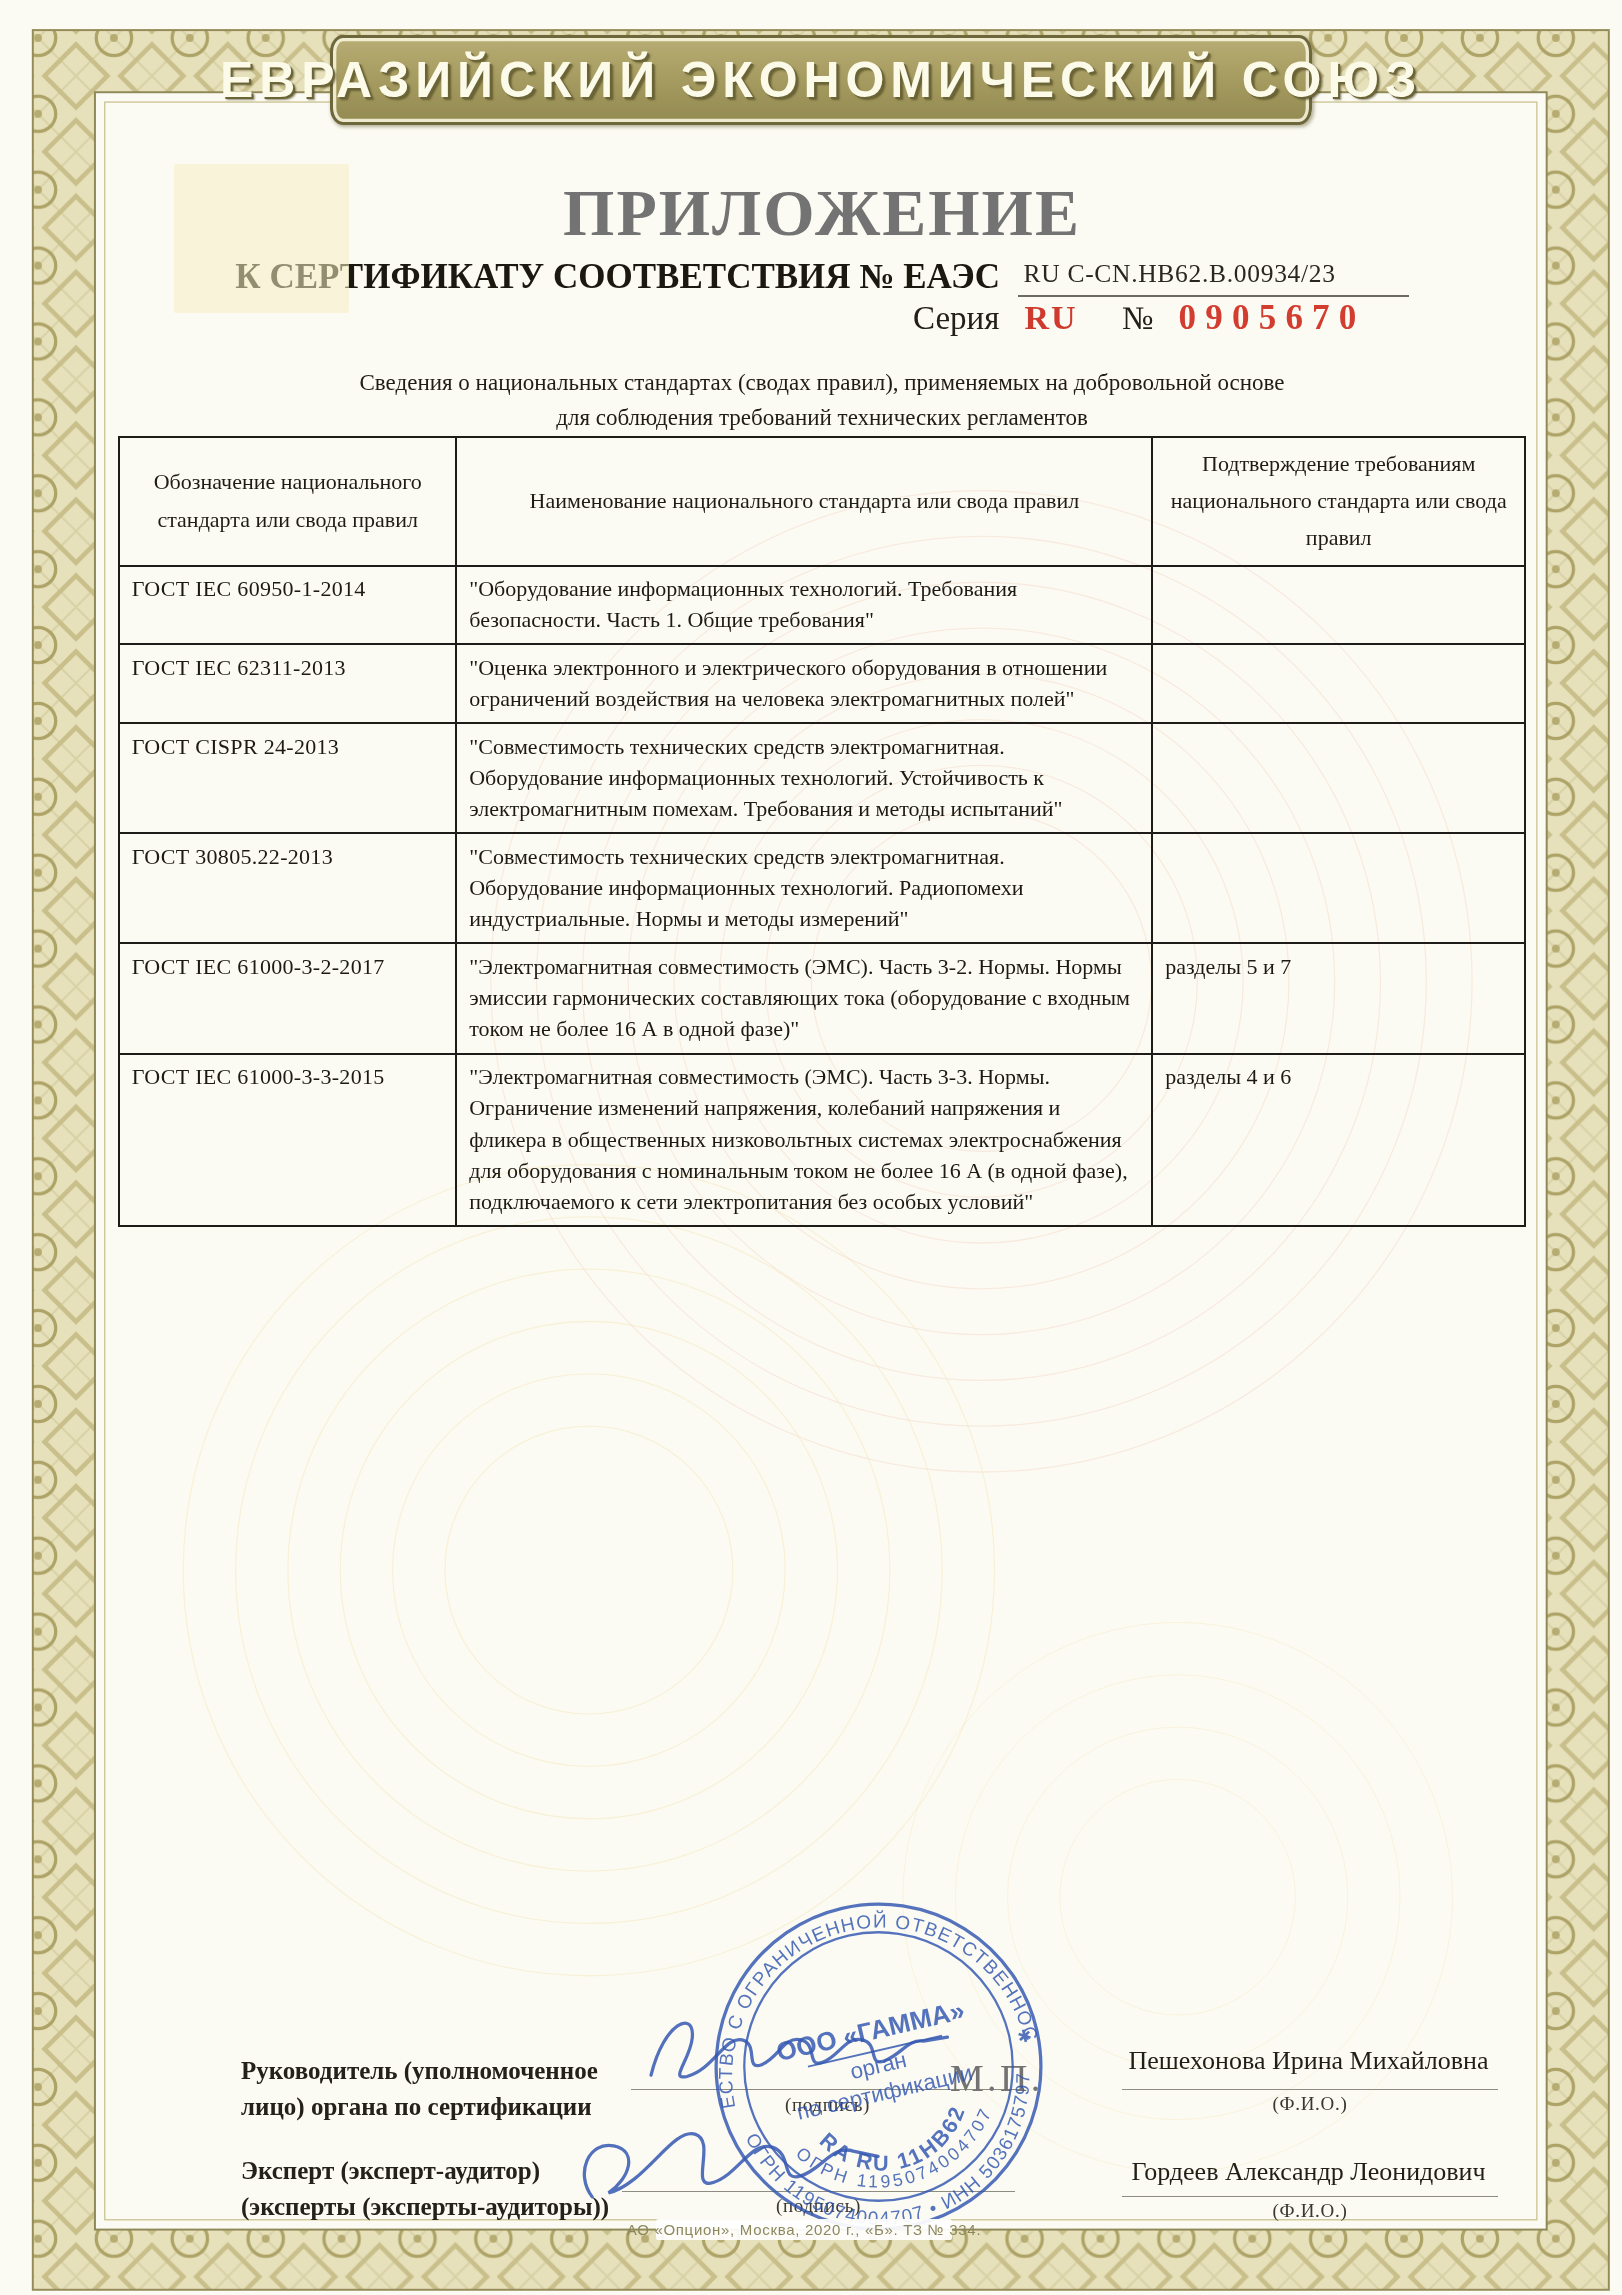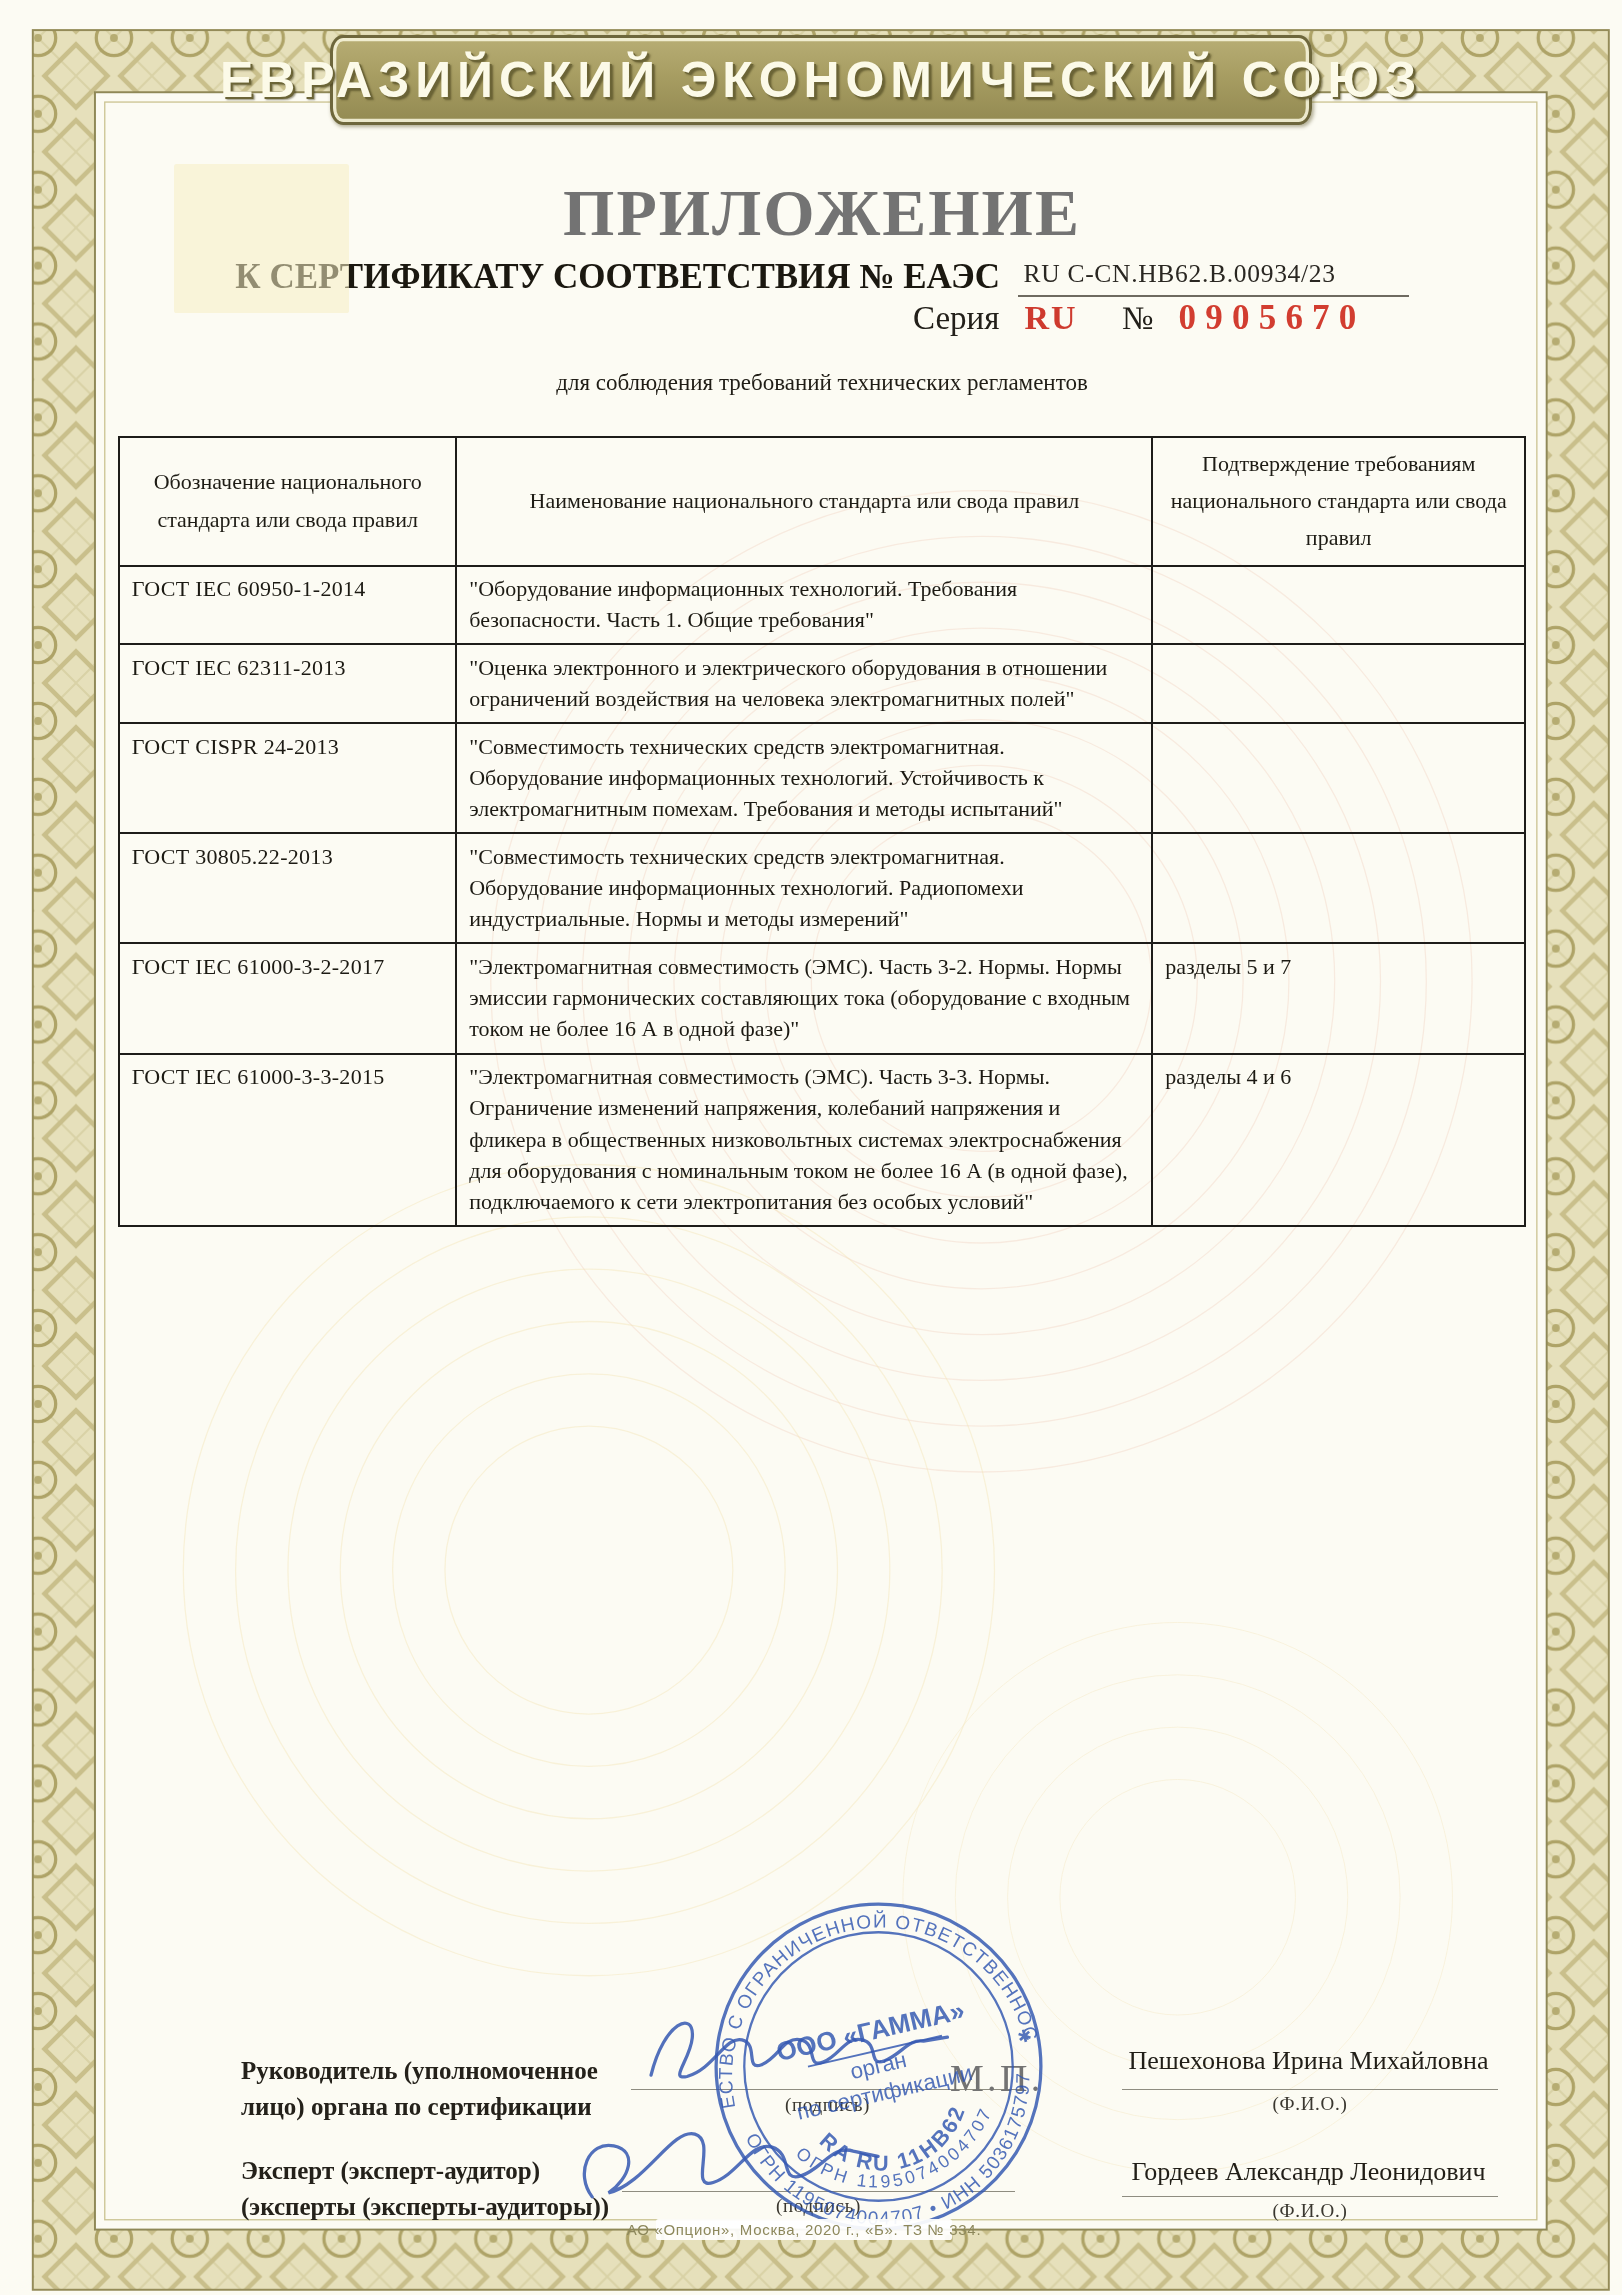--- a/index.html
+++ b/index.html
@@ -182,20 +182,21 @@
   </div>
 
   <div class="abs series-row">
     <span class="series-label">Серия</span>
     <span class="series-code">RU</span>
     <span class="number-sign">№</span>
     <span class="serial-number">0905670</span>
   </div>
 
   <div class="abs intro">
+    <div>Сведения о национальных стандартах (сводах правил), применяемых на добровольной основе</div>
     <div>для соблюдения требований технических регламентов</div>
   </div>
 
   <table class="std">
     <colgroup>
           <col class="c1">
           <col class="c2">
           <col class="c3">
         </colgroup>
     <thead>

